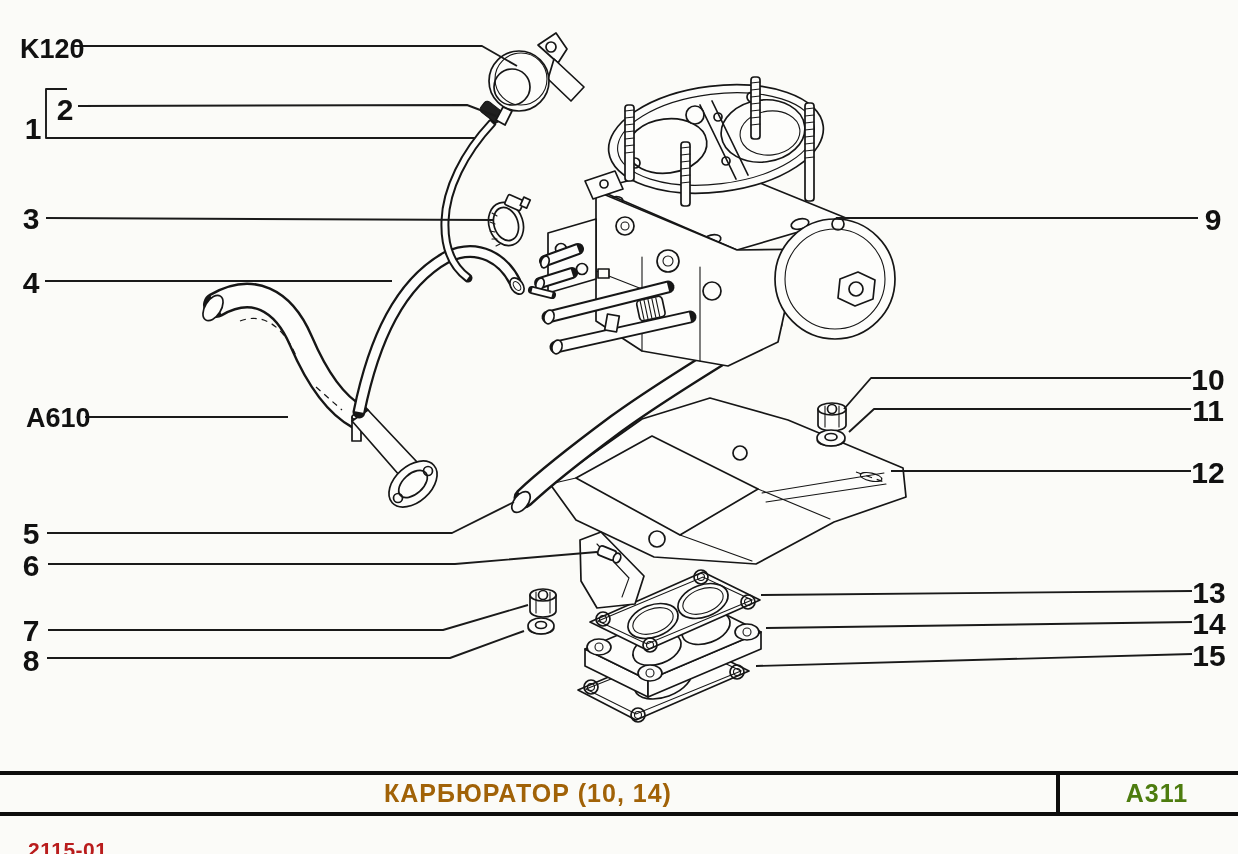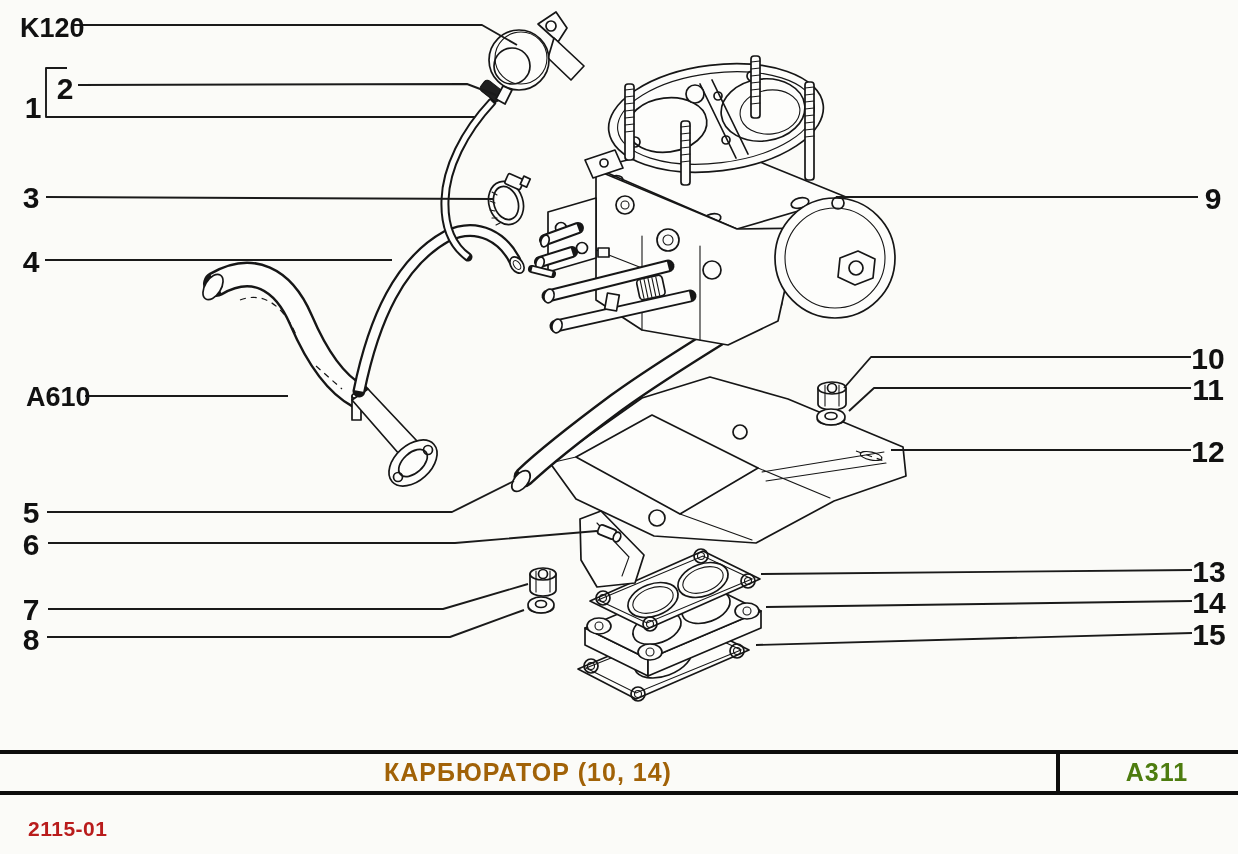--- a/index.html
+++ b/index.html
@@ -2,21 +2,21 @@
 <html><head>
 <meta charset="utf-8">
 <style>
   html,body { margin:0; padding:0; }
   body {
     width:1238px; height:854px;
     background:#fbfbf8;
     font-family:"Liberation Sans", sans-serif;
     position:relative; overflow:hidden;
   }
-  .page { position:absolute; inset:0; }
+  .page { position:absolute; inset:0;margin-top:21px; }
   svg { position:absolute; left:0; top:0; }
 
   
   .ln  { fill:none; stroke:#161616; stroke-width:1.7; stroke-linecap:round; stroke-linejoin:round; }
   .lnf { fill:#fdfdfb; stroke:#161616; stroke-width:1.7; stroke-linejoin:round; }
   .thin{ fill:none; stroke:#161616; stroke-width:1.1; stroke-linecap:round; }
   .dash{ fill:none; stroke:#161616; stroke-width:1.2; stroke-dasharray:6 5; }
   .tube-o { fill:none; stroke:#161616; stroke-linecap:round; }
   .tube-i { fill:none; stroke:#fdfdfb; stroke-linecap:butt; }
   .leader { fill:none; stroke:#1a1a1a; stroke-width:1.9; stroke-linejoin:round; }

